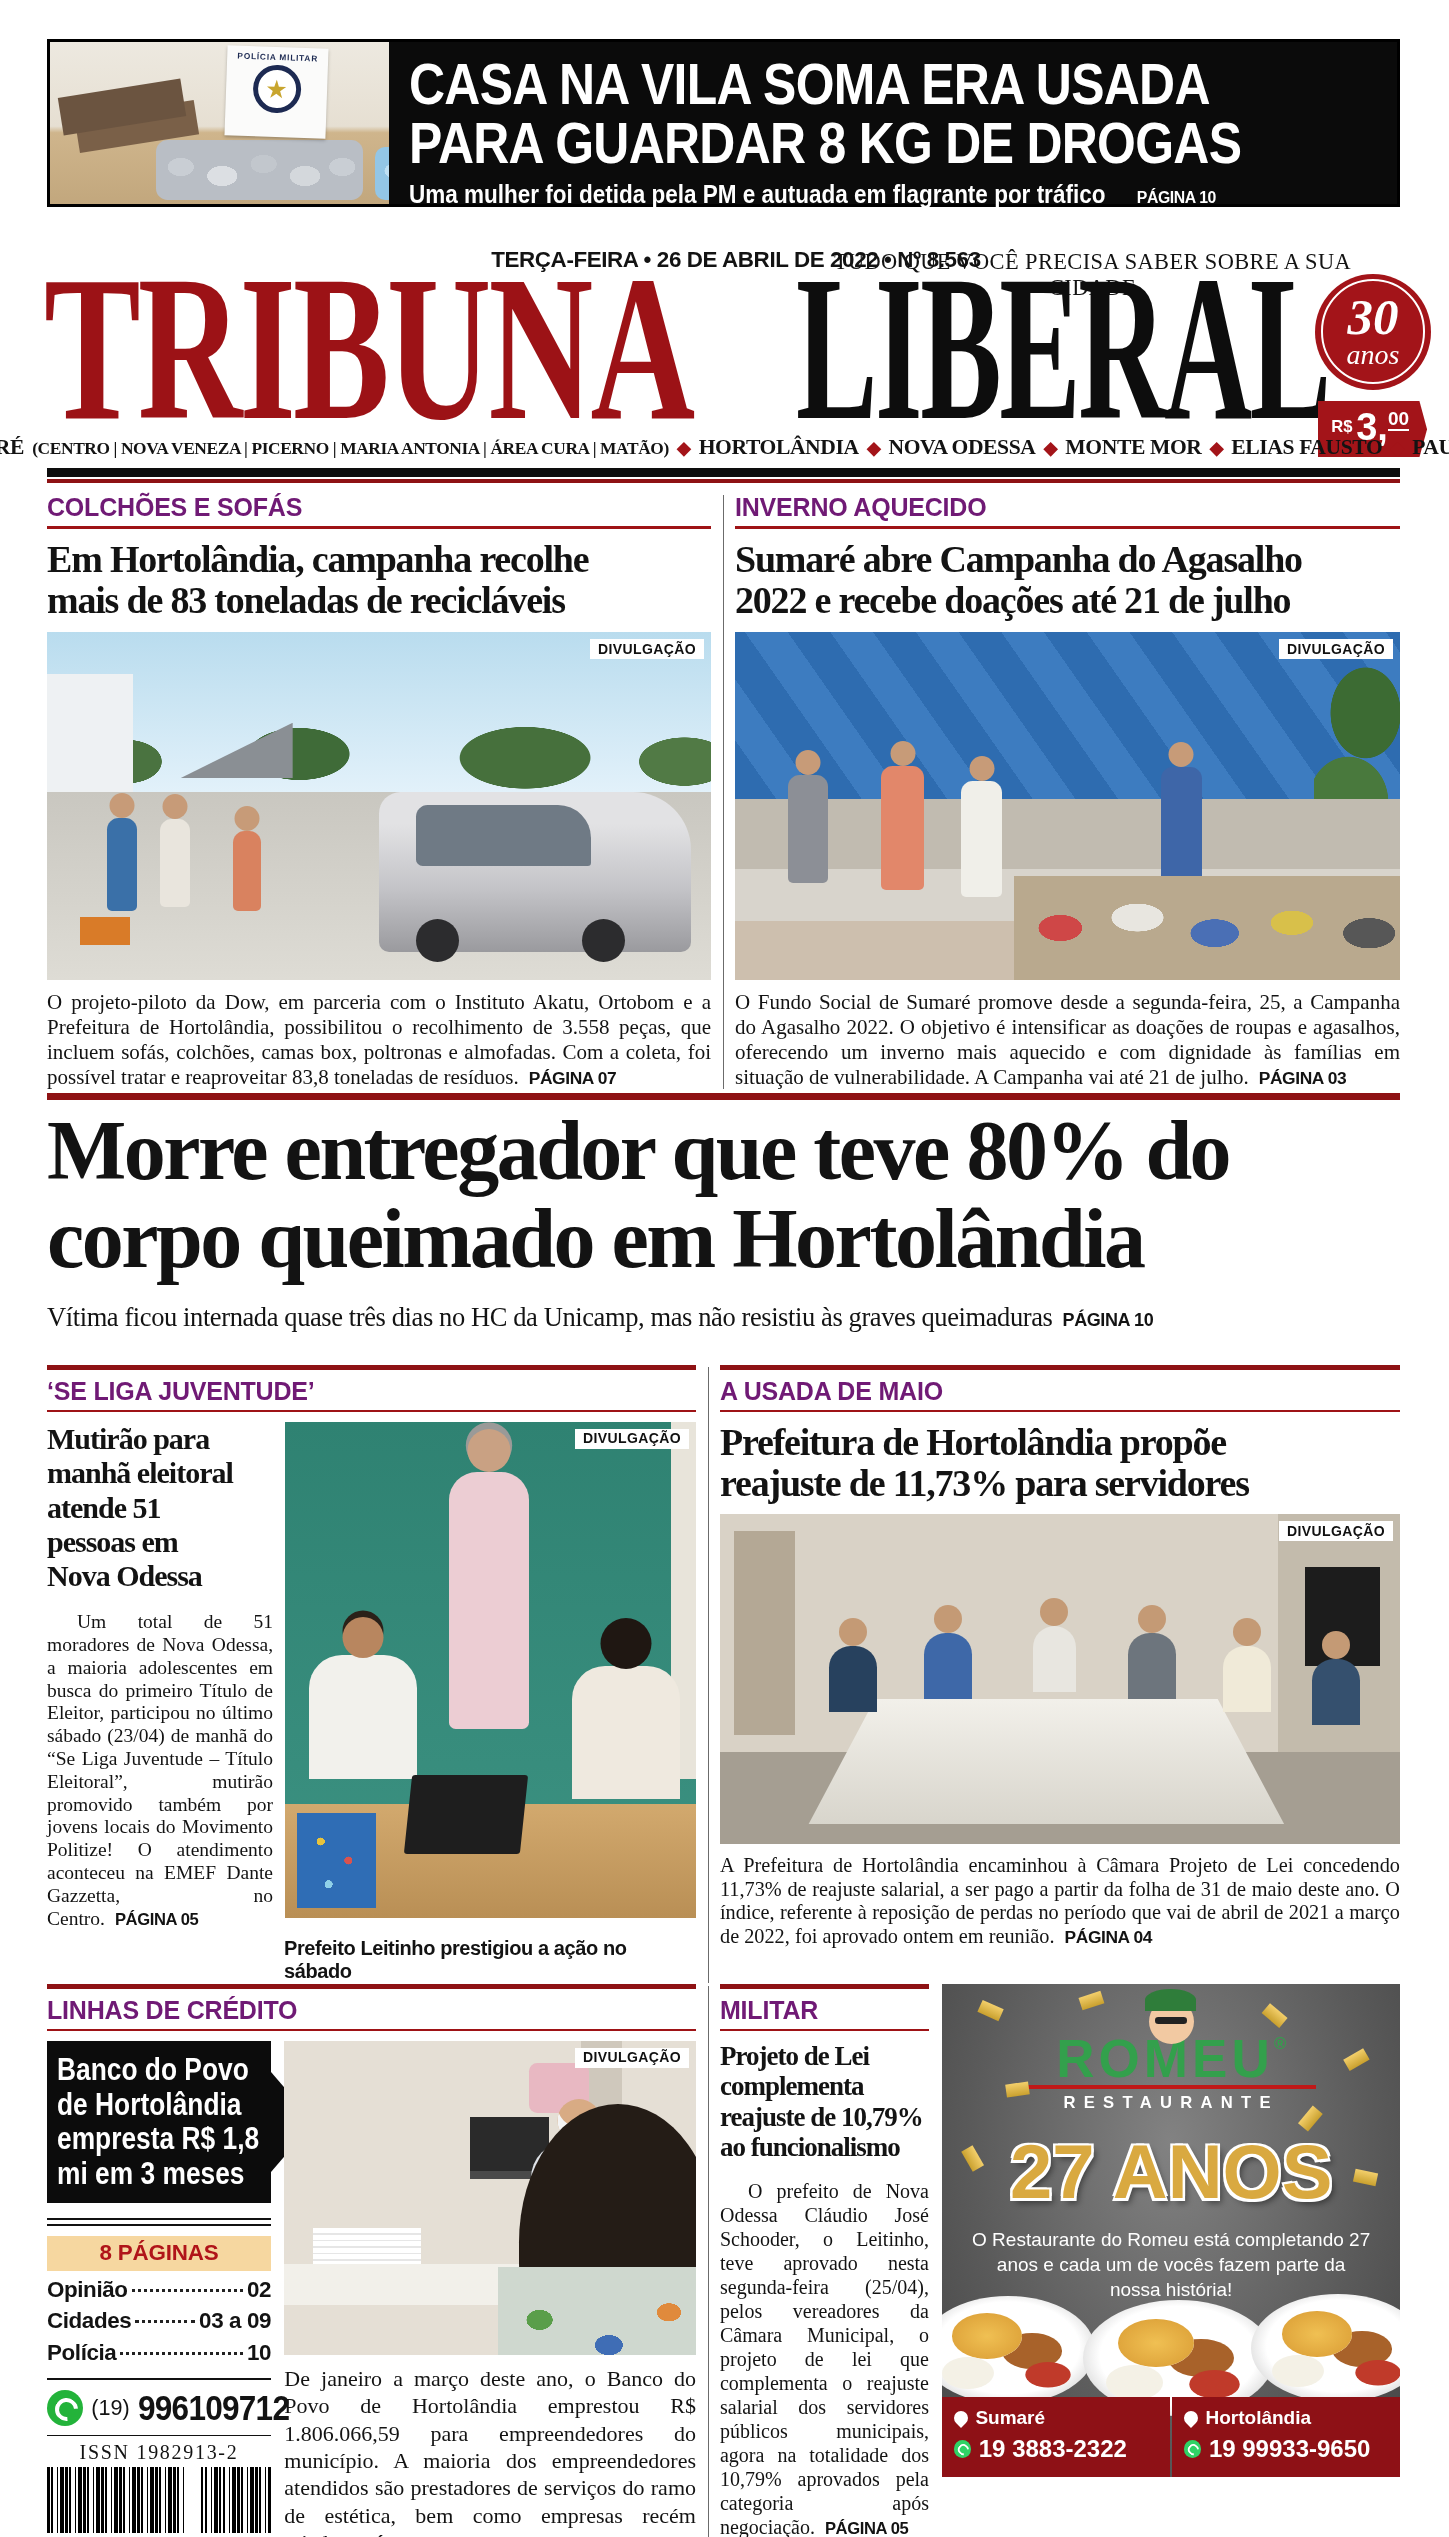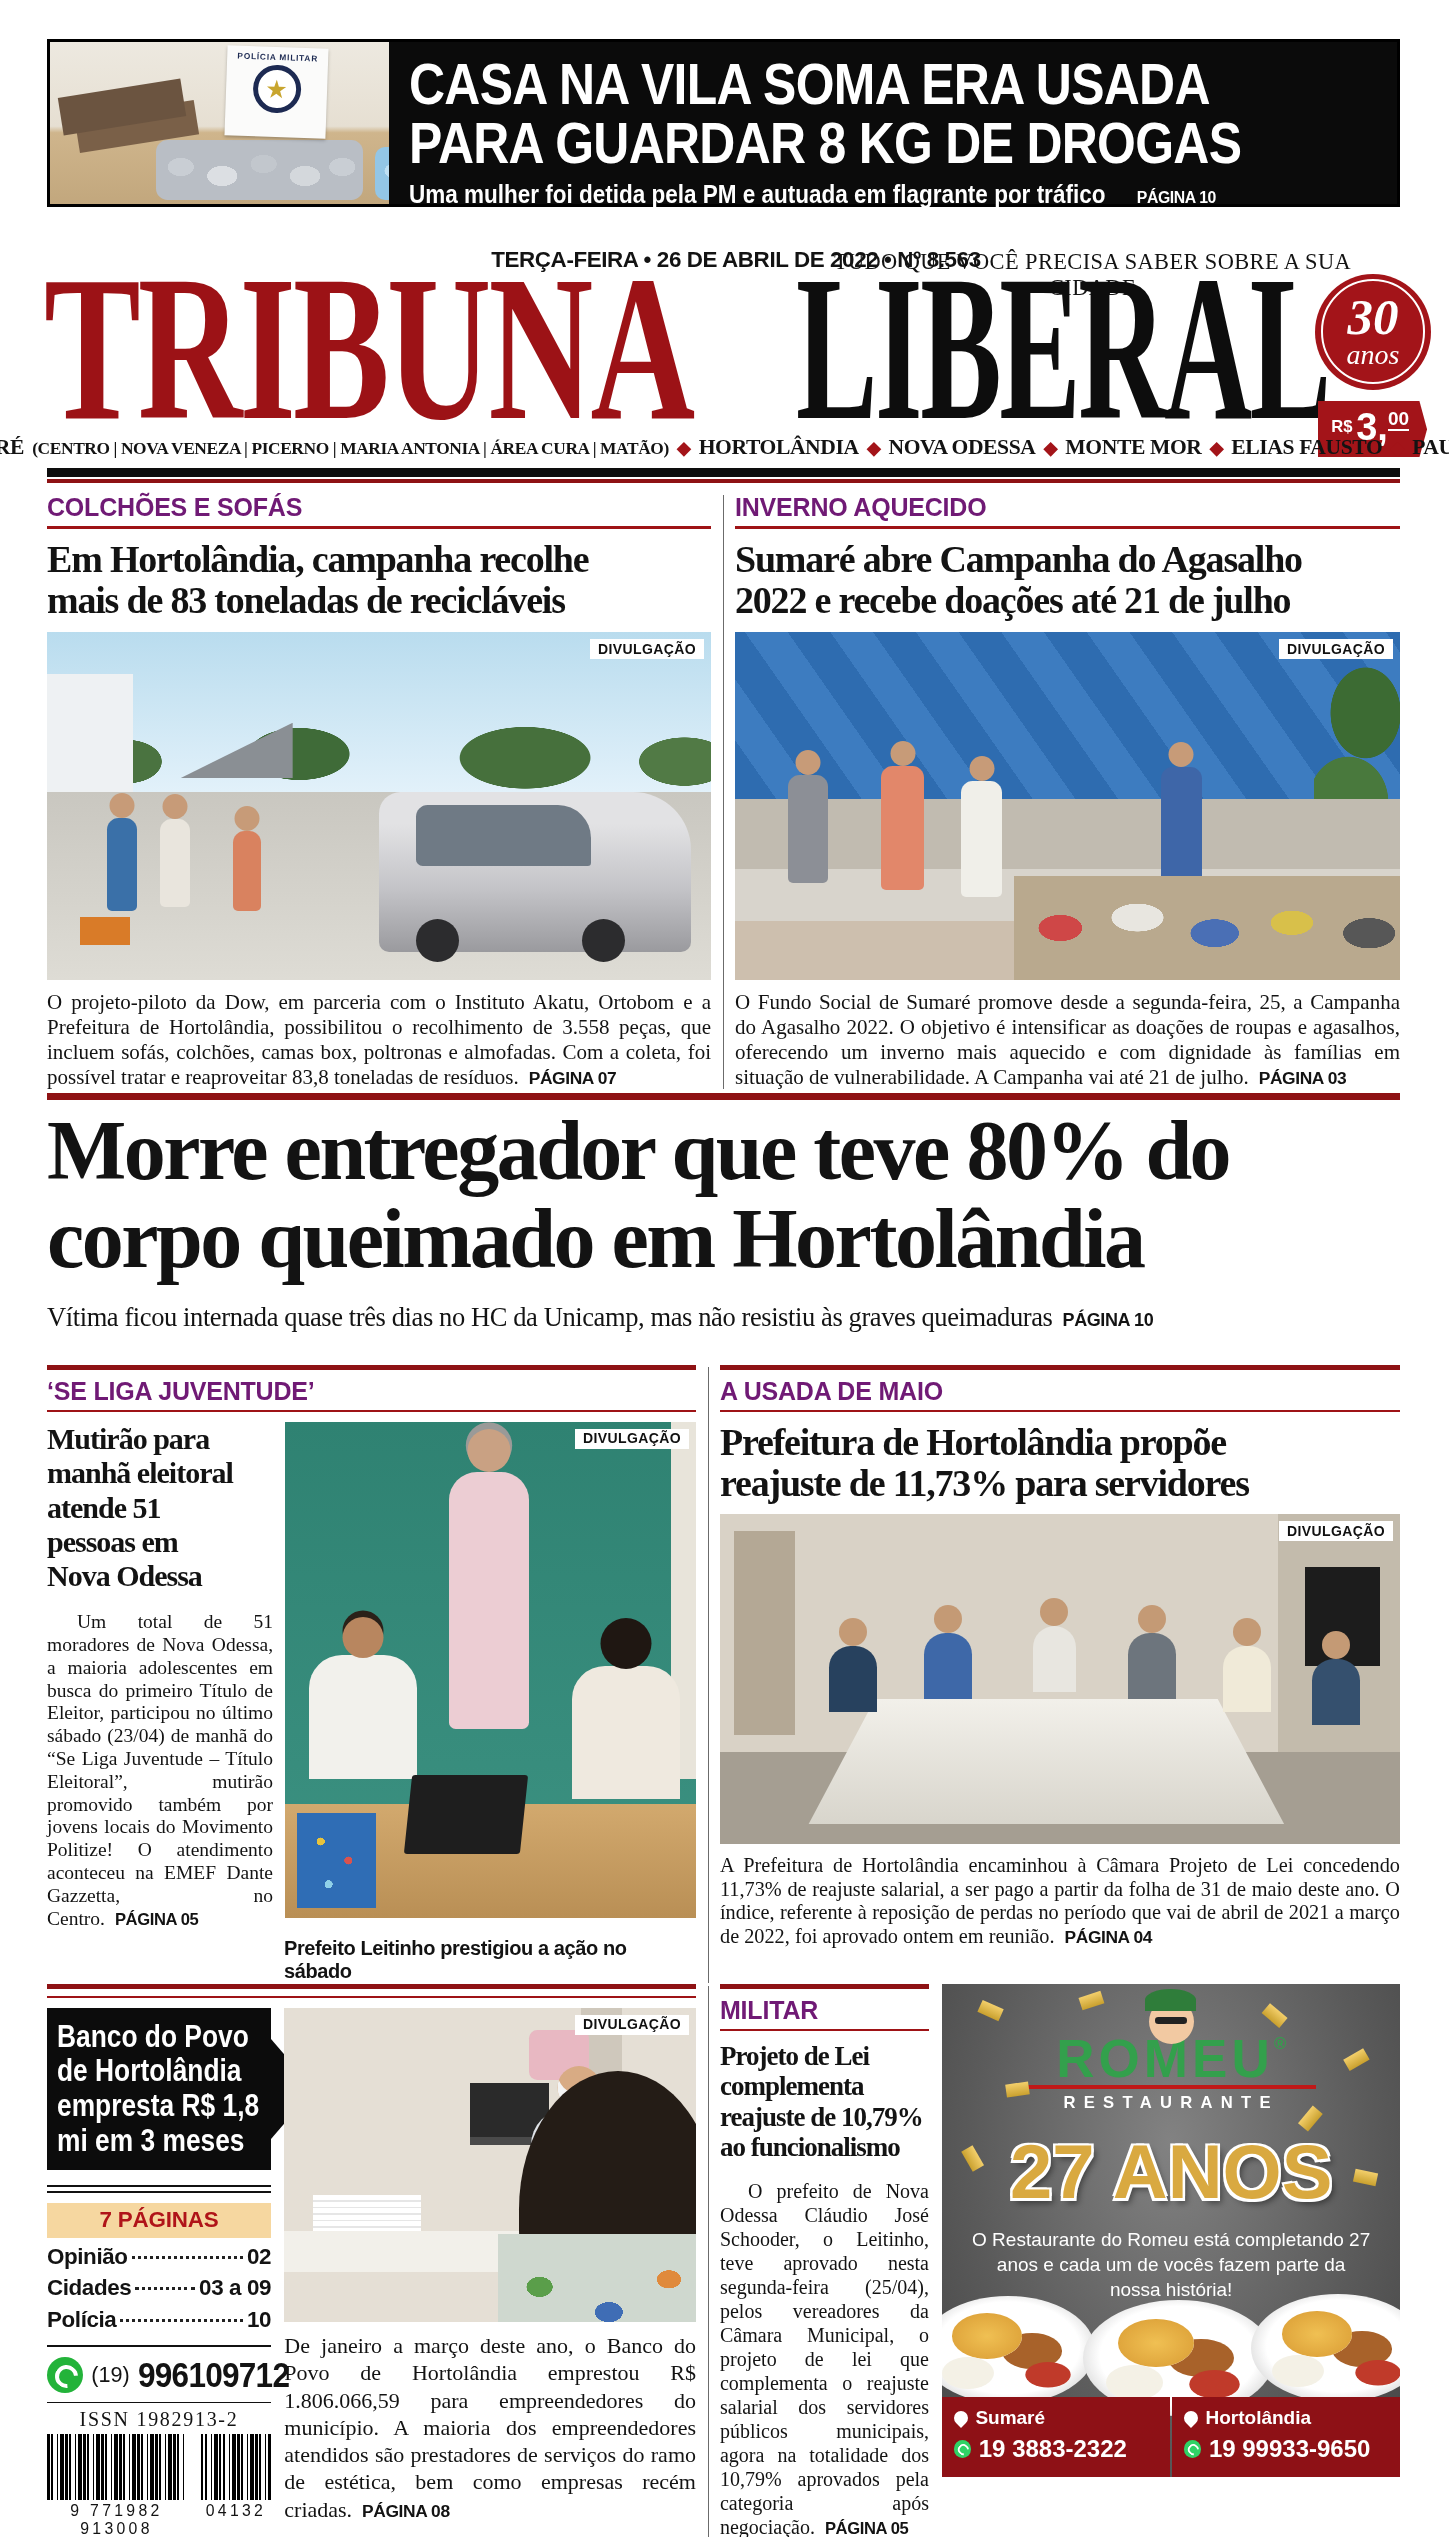--- a/index.html
+++ b/index.html
@@ -465,31 +465,32 @@
         <div class="pp p4-e"></div>
         <div class="pp p4-f"></div>
       </div>
       <p class="deck-mid"><span>A Prefeitura de Hortolândia encaminhou à Câmara Projeto de Lei concedendo 11,73% de reajuste salarial, a ser pago a partir da folha de 31 de maio deste ano. O índice, referente à reposição de perdas no período que vai de abril de 2021 a março de 2022, foi aprovado ontem em reunião.</span><span class="pgref">PÁGINA 04</span></p>
     </div>
   </div>
 
   <div id="bottom">
     <div class="bcol-l">
       <div class="secbar"></div>
+      <div class="kicker">LINHAS DE CRÉDITO</div>
       <div class="krule"></div>
       <div class="banco-row">
         <div class="banco-left">
           <div class="blackbox">
             <div class="bb-line">Banco do Povo</div>
             <div class="bb-line">de Hortolândia</div>
             <div class="bb-line">empresta R$ 1,8</div>
             <div class="bb-line">mi em 3 meses</div>
           </div>
           <div class="dblrule"></div>
-          <div class="idx-title">7 PÁGINAS</div>
+          <div class="idx-title">8 PÁGINAS</div>
           <div class="idx-item">
             <span>Opinião</span>
             <span class="idx-dots"></span>
             <span>02</span>
           </div>
           <div class="idx-item">
             <span>Cidades</span>
             <span class="idx-dots"></span>
             <span>03 a 09</span>
           </div>

